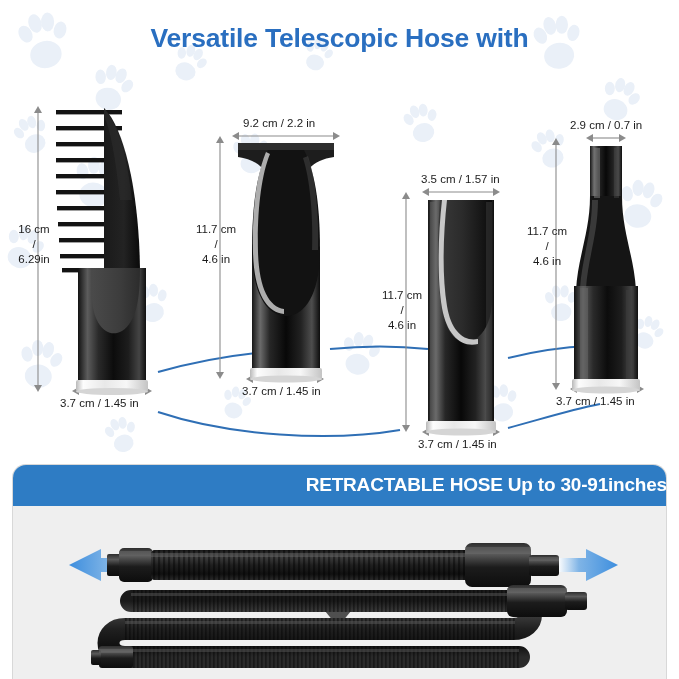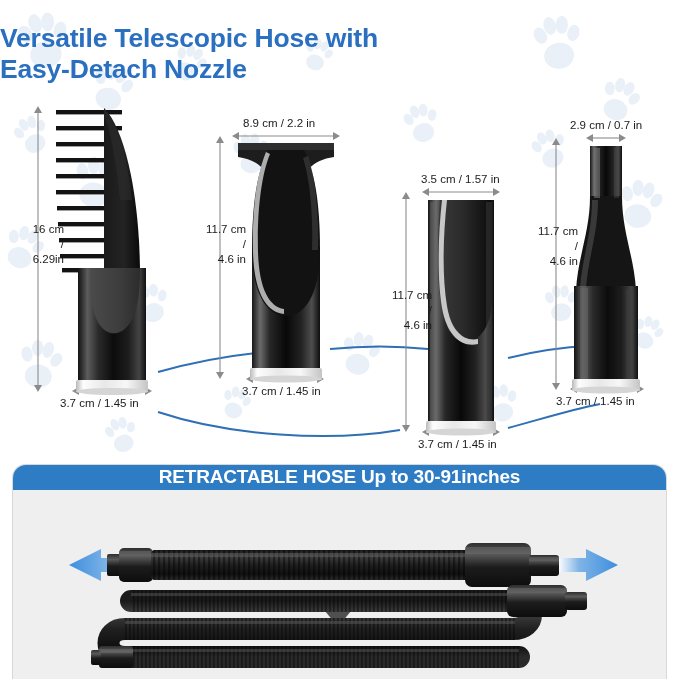--- a/index.html
+++ b/index.html
@@ -31,21 +31,21 @@
     pointer-events: none;
     z-index: 0;
   }
 
   
   #headline {
     position: absolute;
     left: 0;
     top: 23px;
     width: 679px;
-    text-align: left;
+    text-align: center;
     z-index: 6;
   }
   #headline .line {
     display: block;
     color: #2A6FC0;
     font-size: 26.5px;
     font-weight: bold;
     letter-spacing: -0.2px;
     line-height: 31px;
   }
@@ -61,21 +61,21 @@
 
   .dim-label {
     position: absolute;
     color: #1b1b1b;
     font-size: 11.5px;
     line-height: 14px;
     white-space: nowrap;
     z-index: 5;
   }
   .dim-label.stack {
-    text-align: right;
+    text-align: center;
     line-height: 15px;
   }
   .dim-label.stack .u { display: block; }
 
   
   #connectors {
     position: absolute;
     left: 0; top: 0;
     width: 679px; height: 462px;
     z-index: 2;
@@ -94,26 +94,26 @@
     border-bottom: none;
     border-radius: 14px 14px 0 0;
     background: #efefef;
     box-sizing: border-box;
     overflow: hidden;
   }
   #hose-banner {
     position: absolute;
     left: -1px; top: -1px;
     width: 655px;
-    height: 26px;
+    height: 42px;
     background: #2E7CC4;
     border-radius: 14px 14px 0 0;
     display: flex;
     align-items: center;
-    justify-content: center;
+    justify-content: flex-end;
   }
   #hose-banner .txt {
     color: #ffffff;
     font-size: 19px;
     font-weight: bold;
     letter-spacing: -0.2px;
   }
   #hose-body {
     position: absolute;
     left: 0; top: 42px;
@@ -159,21 +159,20 @@
       <use href="#paw" transform="translate(560,300) rotate(-6) scale(0.68)"></use>
       <use href="#paw" transform="translate(648,330) rotate(20) scale(0.62)"></use>
       <use href="#paw" transform="translate(500,400) rotate(-12) scale(0.7)"></use>
       <use href="#paw" transform="translate(236,400) rotate(14) scale(0.6)"></use>
       <use href="#paw" transform="translate(120,432) rotate(-18) scale(0.66)"></use>
     </g>
   </svg>
 
   <div id="headline">
     <span class="line">Versatile Telescopic Hose with</span>
-    <span class="line">Easy-Detach Nozzle</span>
   </div>
 
   <svg id="connectors" viewBox="0 0 679 462">
     <g fill="none" stroke="#2f6fb5" stroke-width="2">
       <path d="M158,372 C200,360 250,352 295,350"></path>
       <path d="M330,349 C370,345 400,346 428,349" stroke-width="2"></path>
       <path d="M508,358 C540,350 565,347 590,346"></path>
       <path d="M158,412 C230,436 330,442 400,430"></path>
       <path d="M508,428 C545,418 570,410 600,404"></path>
     </g>
@@ -367,21 +366,21 @@
   <div class="dim-label stack" style="left:4px; top:222px; width:60px;">
     <span class="u">16 cm</span>
     <span class="u">/</span>
     <span class="u">6.29in</span>
   </div>
   <div class="dim-label" style="left:60px; top:396px;">
     <span>3.7 cm / 1.45 in</span>
   </div>
 
   <div class="dim-label" style="left:243px; top:116px;">
-    <span>8.9 cm / 2.2 in</span>
+    <span>9.2 cm / 2.2 in</span>
   </div>
   <div class="dim-label stack" style="left:186px; top:222px; width:60px;">
     <span class="u">11.7 cm</span>
     <span class="u">/</span>
     <span class="u">4.6 in</span>
   </div>
   <div class="dim-label" style="left:242px; top:384px;">
     <span>3.7 cm / 1.45 in</span>
   </div>
 

